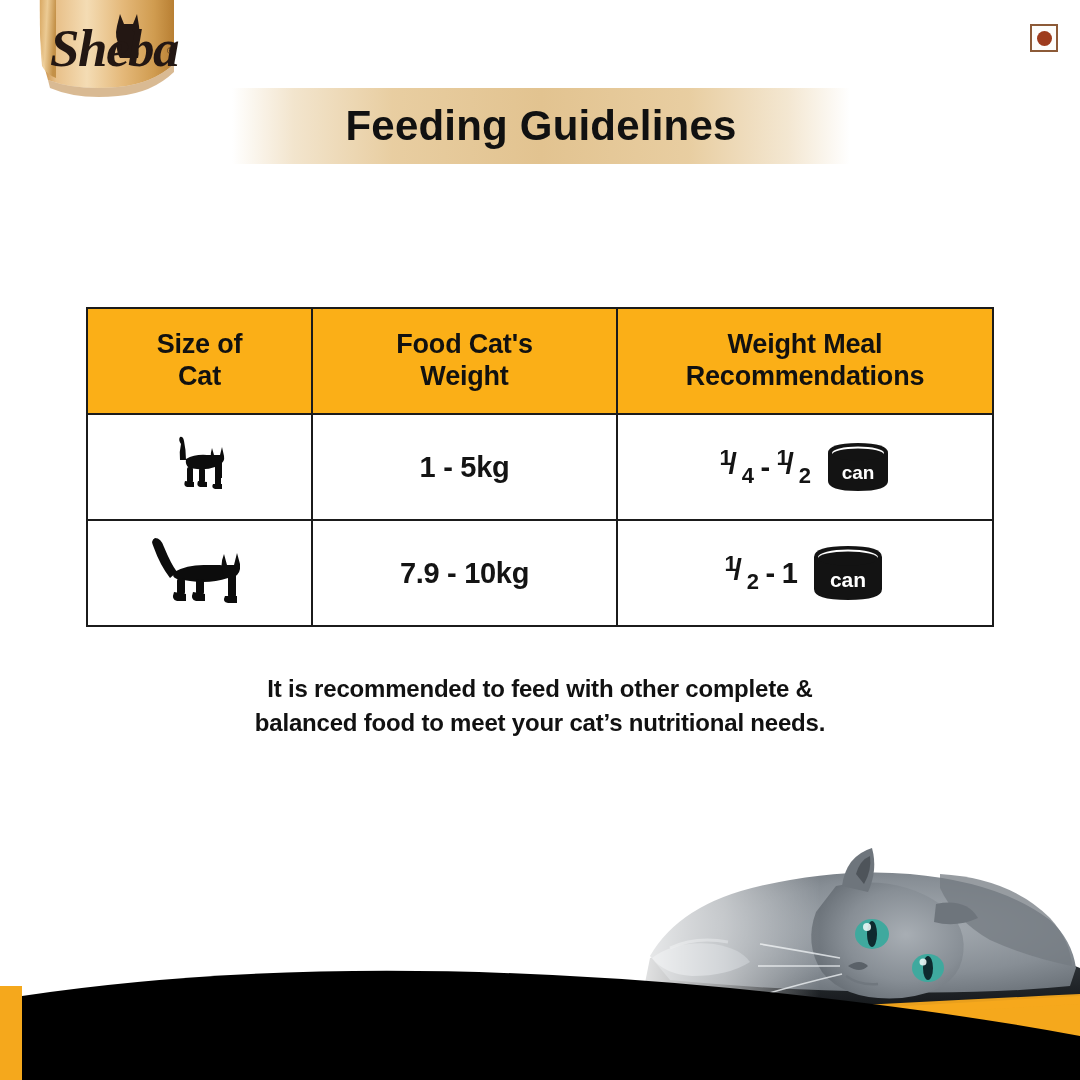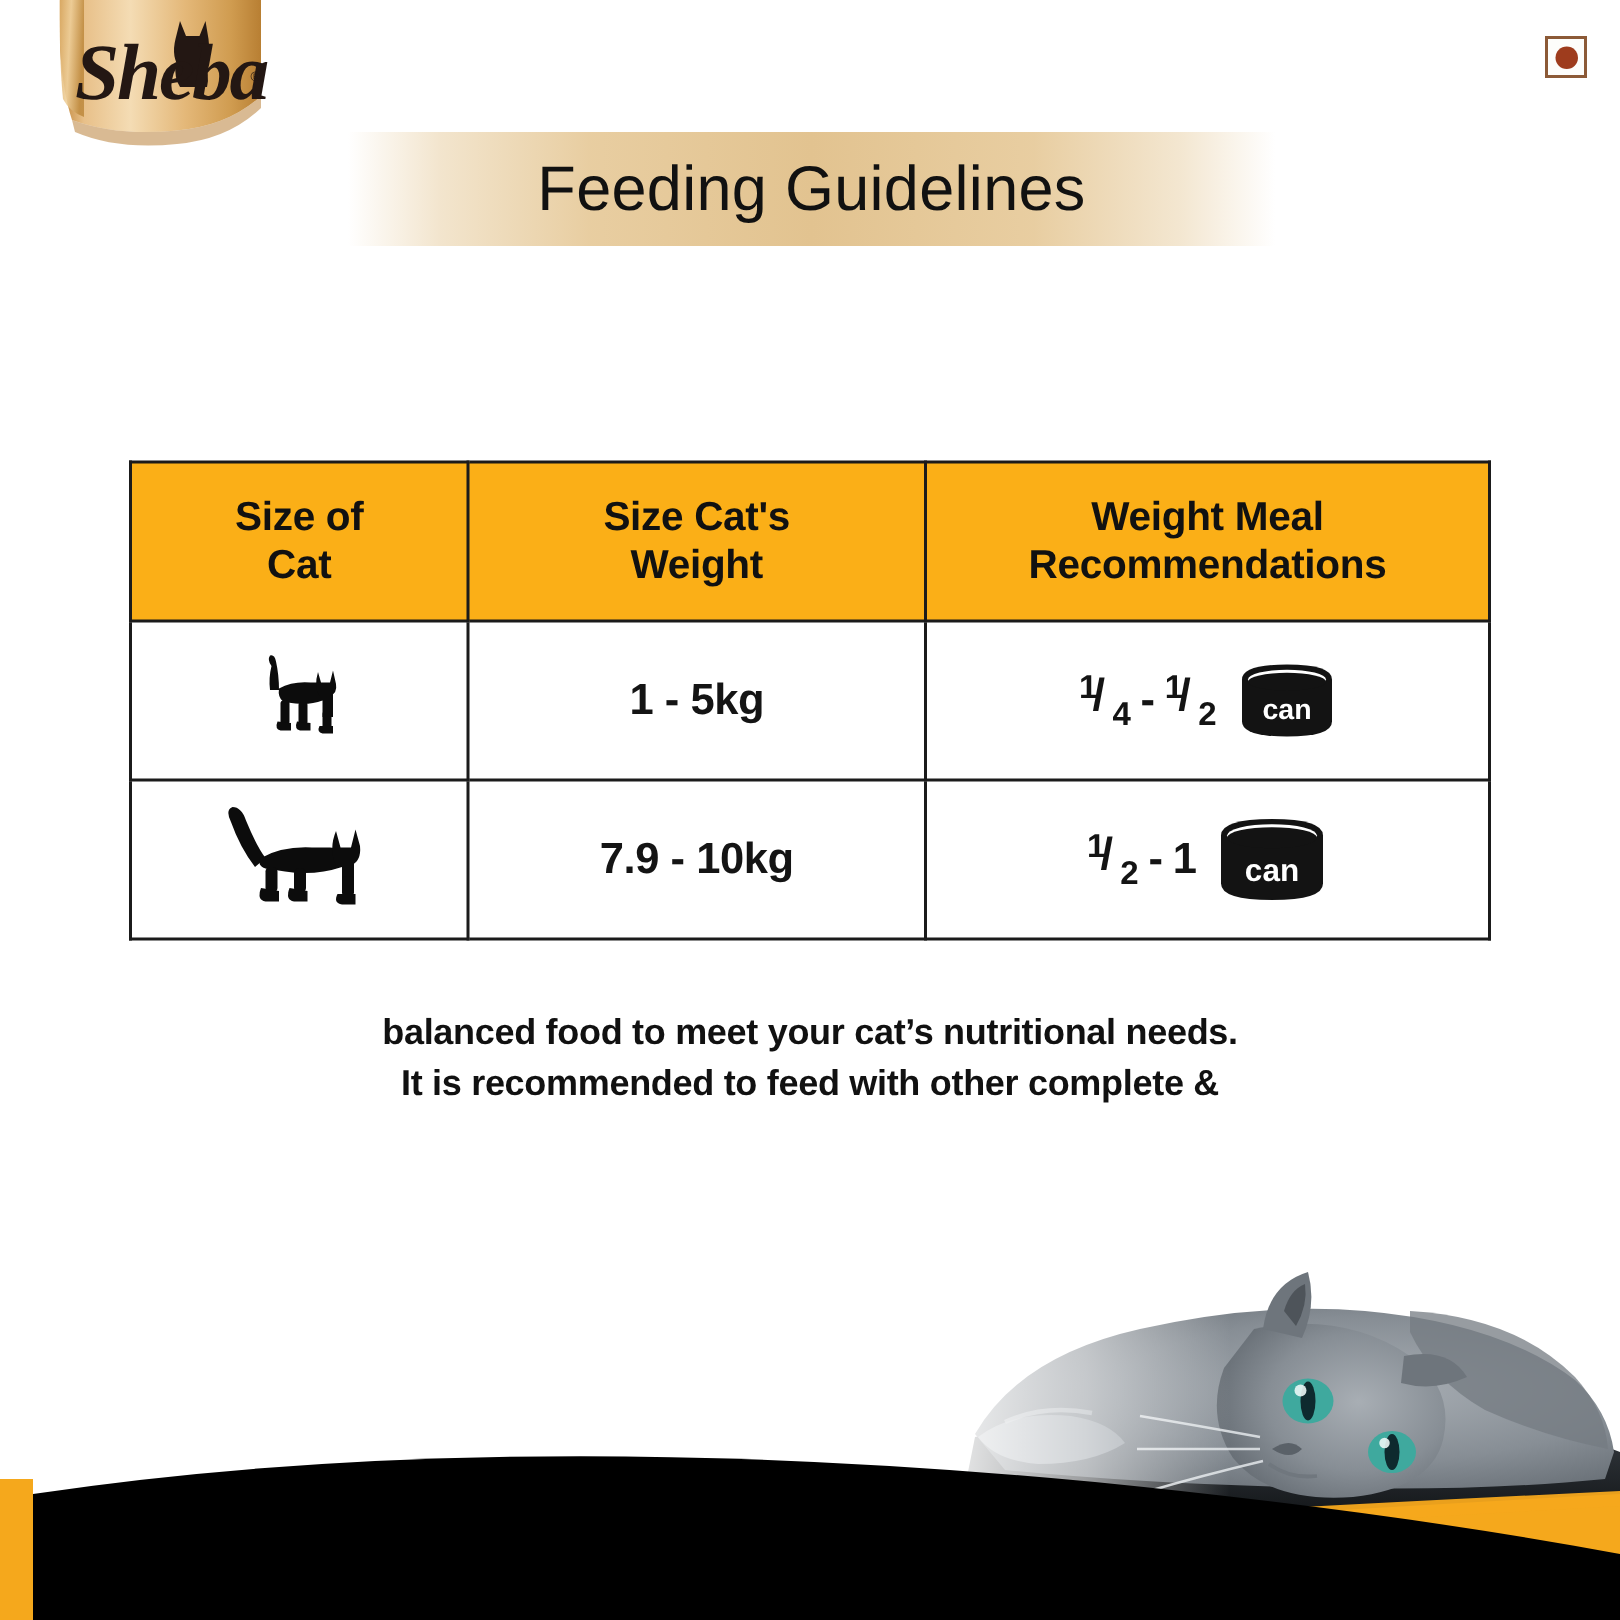--- a/index.html
+++ b/index.html
@@ -65,21 +65,21 @@
   #title-text {
     position: absolute;
     left: 232px;
     top: 88px;
     width: 618px;
     height: 76px;
     display: flex;
     align-items: center;
     justify-content: center;
     font-size: 42px;
-    font-weight: normal;
+    font-weight: bold;
     color: #111111;
     letter-spacing: 0.2px;
   }
 
   
   #feeding-table {
     position: absolute;
     left: 86px;
     top: 307px;
     width: 906px;
@@ -259,21 +259,21 @@
       <col class="col-weight">
       <col class="col-meal">
   </colgroup>
   <thead>
     <tr>
       <th class="hdr">
         <span>Size of</span>
         <span>Cat</span>
       </th>
       <th class="hdr">
-        <span>Size Cat's</span>
+        <span>Food Cat's</span>
         <span>Weight</span>
       </th>
       <th class="hdr">
         <span>Weight Meal</span>
         <span>Recommendations</span>
       </th>
     </tr>
   </thead>
   <tbody>
 
@@ -353,22 +353,22 @@
             <ellipse cx="37" cy="14.5" rx="30" ry="7" fill="#131313"></ellipse>
             <text x="37" y="43" text-anchor="middle" fill="#ffffff" font-family="'Liberation Sans', sans-serif" font-size="21" font-weight="bold">can</text>
           </svg>
         </div>
       </td>
     </tr>
   </tbody>
 </table>
 
 <div id="note">
+  <div>It is recommended to feed with other complete &amp;</div>
   <div>balanced food to meet your cat’s nutritional needs.</div>
-  <div>It is recommended to feed with other complete &amp;</div>
 </div>
 
 <div id="cat-photo">
   <svg width="470" height="200" viewBox="0 0 470 200">
     <defs>
       <radialGradient id="furGrad" cx="0.62" cy="0.45" r="0.72">
         <stop offset="0%" stop-color="#A8AEB4"></stop>
         <stop offset="55%" stop-color="#878E95"></stop>
         <stop offset="100%" stop-color="#5E656C"></stop>
       </radialGradient>

